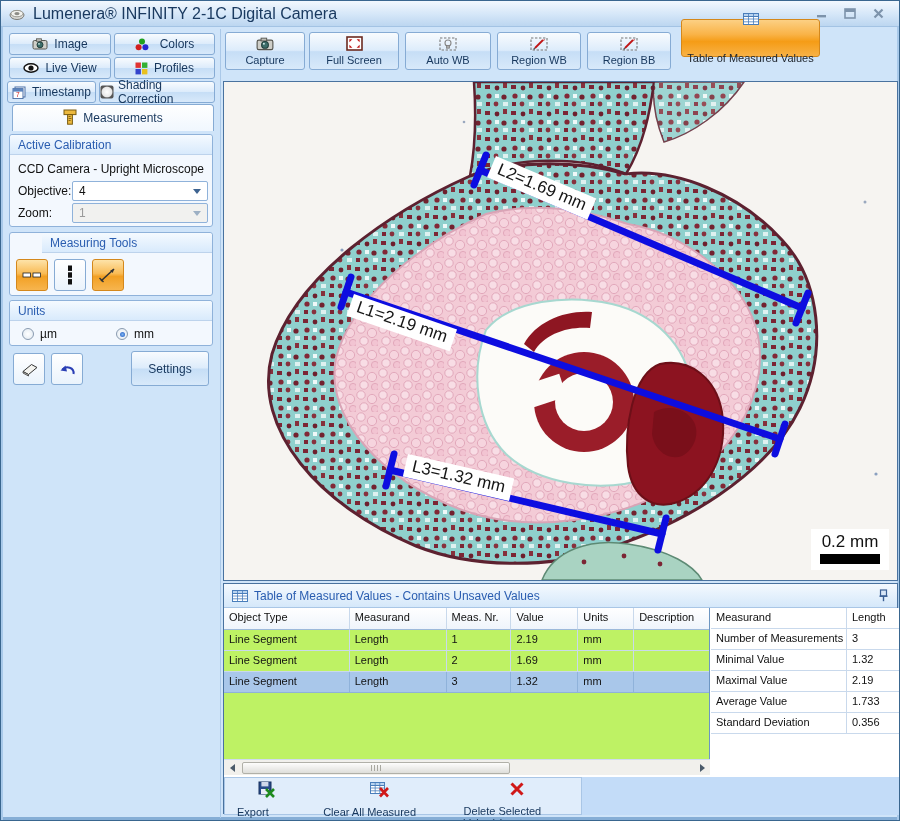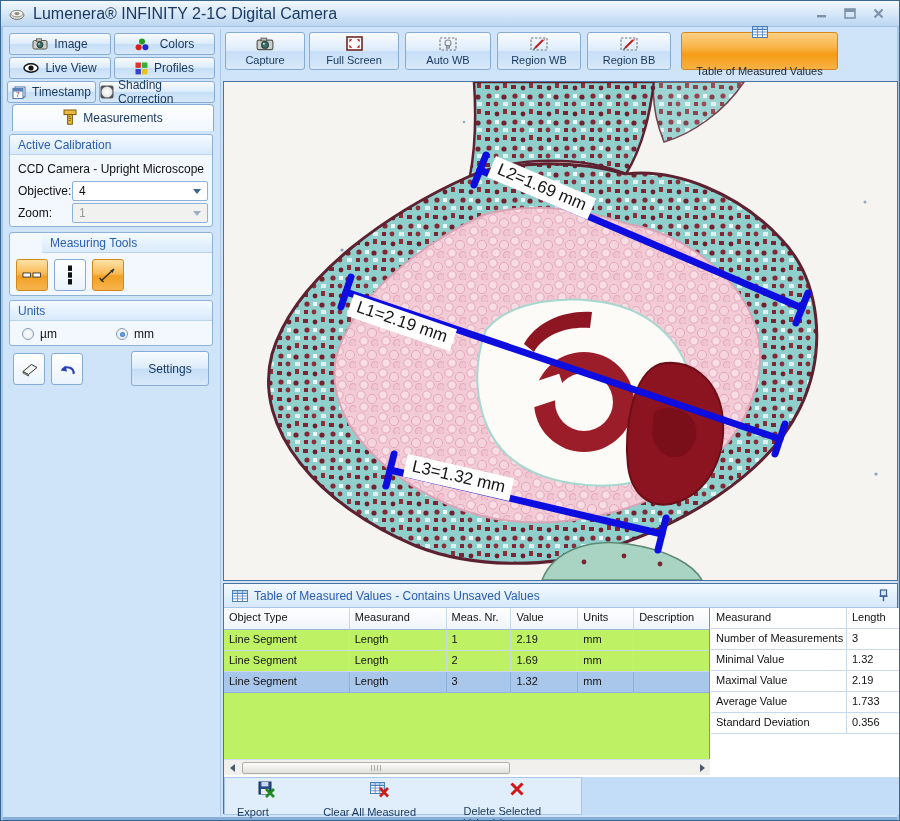--- a/index.html
+++ b/index.html
@@ -344,21 +344,21 @@
     <span class="ic">
       <svg width="18" height="14" viewBox="0 0 18 14">
           <rect x="1" y="1" width="16" height="12" fill="none" stroke="#777" stroke-width="1.1" stroke-dasharray="2.4 1.6"></rect>
           <path d="M5 11 L13 3" stroke="#c01414" stroke-width="1.8"></path>
           <path d="M13 3 l2-1 l-1 2 Z" fill="#c01414"></path>
           <path d="M5 11 l-1.4 1.4" stroke="#555" stroke-width="1.4"></path>
         </svg>
     </span>
     <span>Region BB</span>
   </div>
-  <div class="tb-btn orange" style="left:680px; top:31px; width:157px; height:38px;gap:25px;">
+  <div class="tb-btn orange" style="left:680px; top:18px; width:139px; height:38px;gap:25px;">
     <span class="ic">
       <svg width="16" height="12" viewBox="0 0 16 12">
           <rect x="0.5" y="0.5" width="15" height="11" fill="#fff" stroke="#4a7ebb"></rect>
           <rect x="0.5" y="0.5" width="15" height="3" fill="#b9d4f0" stroke="#4a7ebb"></rect>
           <path d="M5.5 0.5 V11.5 M10.5 0.5 V11.5 M0.5 6 H15.5 M0.5 8.8 H15.5" stroke="#4a7ebb" stroke-width="0.8"></path>
         </svg>
     </span>
     <span>Table of Measured Values</span>
   </div>
 
@@ -429,20 +429,24 @@
         <line x1="166" y1="388" x2="438" y2="452"></line>
         <line x1="170" y1="372" x2="162" y2="404"></line>
         <line x1="442" y1="436" x2="434" y2="468"></line>
       </g>
     </svg>
 
     <div class="mlabel" style="left:272px; top:74px; transform:rotate(23deg);">L2=1.69 mm</div>
     <div class="mlabel" style="left:130px; top:212px; transform:rotate(19deg);">L1=2.19 mm</div>
     <div class="mlabel" style="left:184px; top:372px; transform:rotate(13deg);">L3=1.32 mm</div>
 
+    <div class="scalebox">
+      <span class="stxt">0.2 mm</span>
+      <span class="sbar"></span>
+    </div>
   </div>
 
   <div class="panel">
     <div class="panel-h">
       <svg width="16" height="12" viewBox="0 0 16 12">
           <rect x="0.5" y="0.5" width="15" height="11" fill="#fff" stroke="#4a7ebb"></rect>
           <rect x="0.5" y="0.5" width="15" height="3" fill="#b9d4f0" stroke="#4a7ebb"></rect>
           <path d="M5.5 0.5 V11.5 M10.5 0.5 V11.5 M0.5 6 H15.5 M0.5 8.8 H15.5" stroke="#4a7ebb" stroke-width="0.8"></path>
         </svg>
       <span class="pt">Table of Measured Values - Contains Unsaved Values</span>

